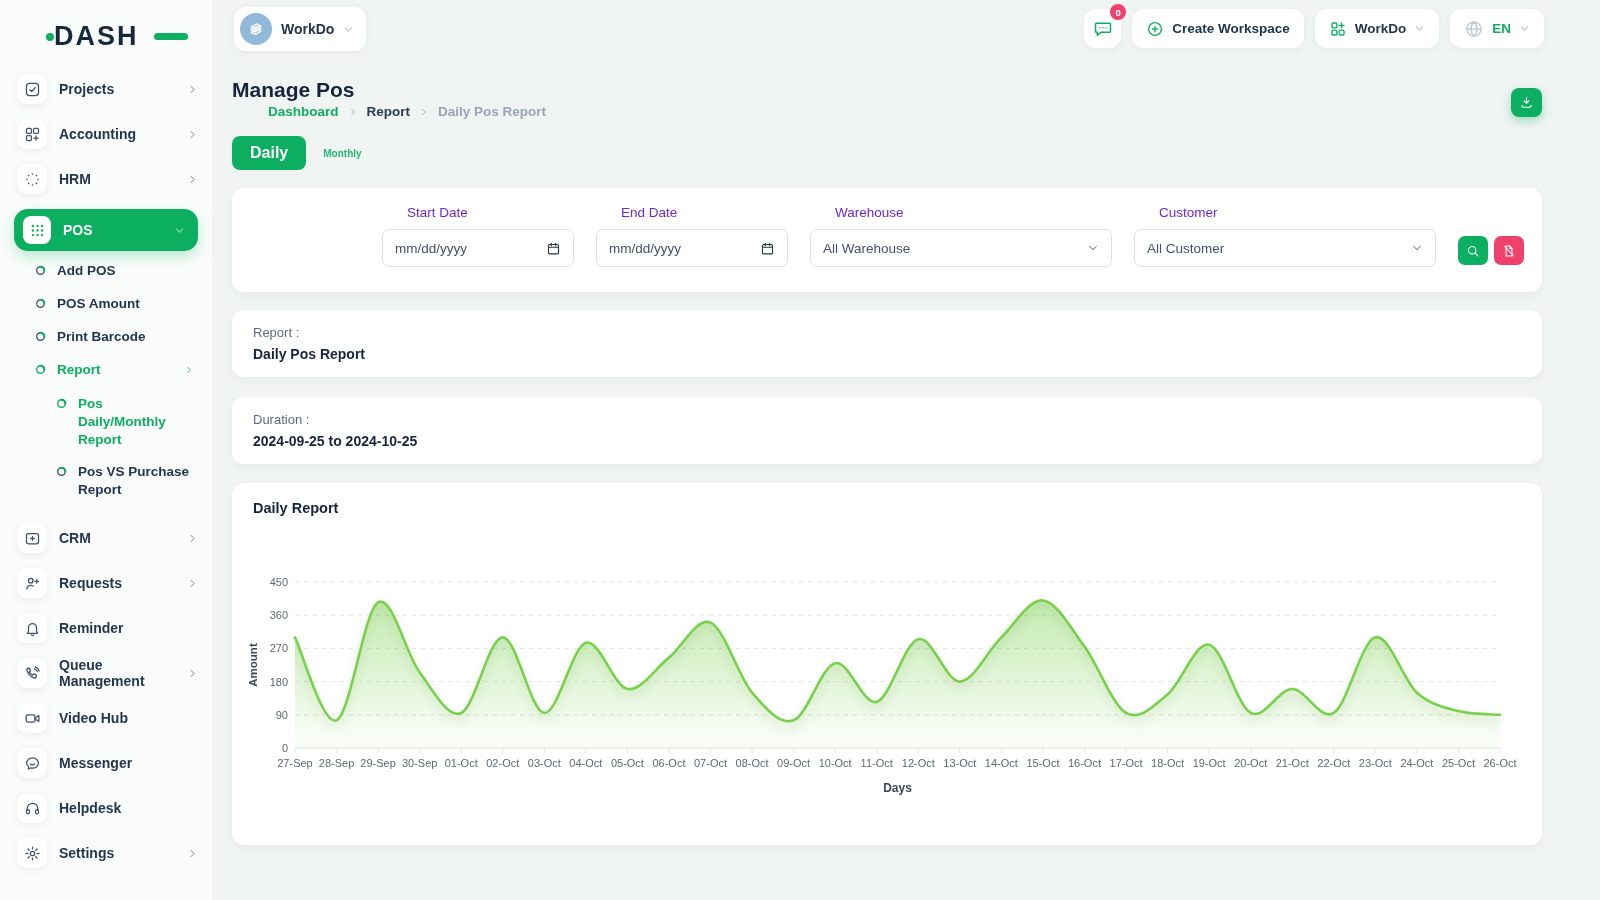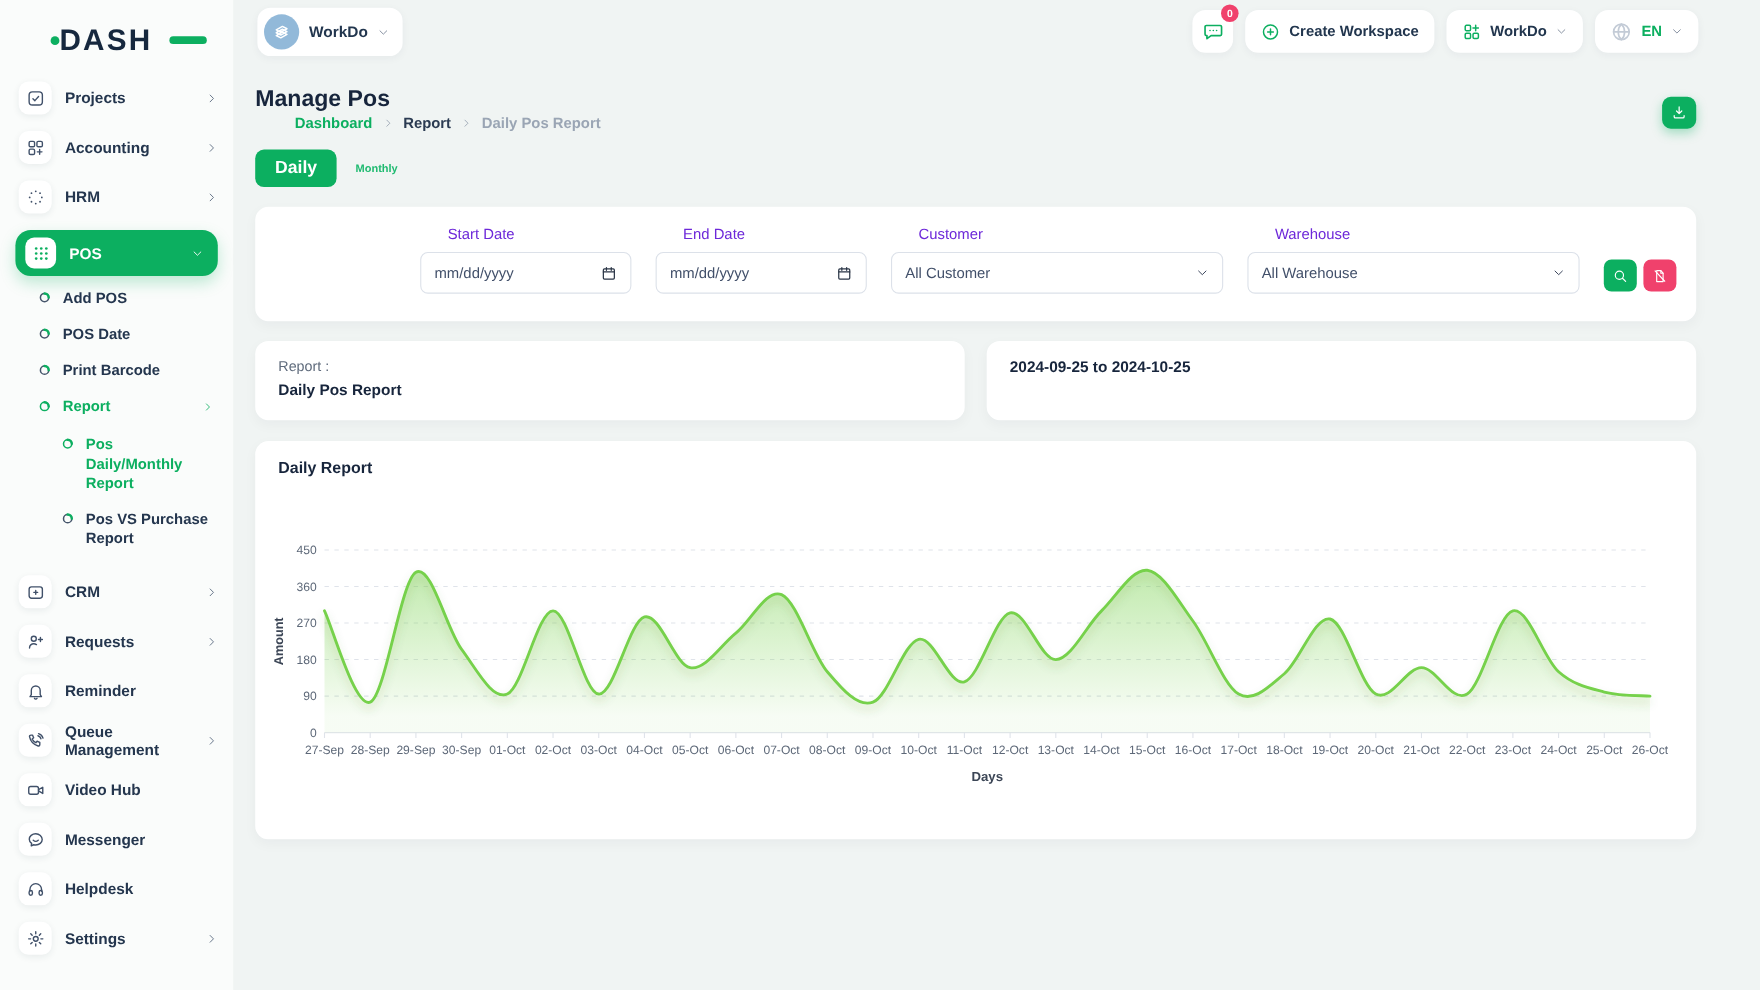--- a/index.html
+++ b/index.html
@@ -81,21 +81,21 @@
   .w-date { width:192px; }
   .w-select { width:302px; }
   .f-box .cal { width:15px; height:15px; color:#2a3546; }
   .f-box .chev { width:12px; height:12px; color:#39445a; }
   .f-actions { display:flex; gap:6px; margin-top:31px; }
   .btn-sq { width:30px; height:29px; border:none; border-radius:7px; color:#fff; display:flex; align-items:center; justify-content:center; cursor:pointer; }
   .btn-search { background:#0caf60; }
   .btn-reset { background:#f0416c; }
   .btn-sq .ic { width:14px; height:14px; }
 
-  .summary-row { display:flex; gap:20px; margin-top:18px; }
+  .summary-row { display:flex; gap:20px; margin-top:18px;flex-direction:column; }
   .summary-card { flex:1; height:72px; padding:15px 21px; }
   .s-label { font-size:13px; color:#5f6b7c; margin-bottom:6px; }
   .s-value { font-size:14px; font-weight:800; color:#17253c; }
 
   .chart-card { margin-top:19px; height:362px; padding-top:17px; }
   .chart-title { font-size:14.5px; font-weight:800; color:#17253c; margin-left:21px; }
   #chart-wrap { margin-top:4px; }
 </style>
 </head>
 <body>
@@ -197,21 +197,21 @@
           </span>
           <span>Add POS</span>
         </div>
         <div class="sub-item">
           <span class="ic bullet" style="color: rgb(68, 84, 106);">
             <svg viewBox="0 0 12 12" fill="none">
               <circle cx="6" cy="6" r="4.1" stroke="currentColor" stroke-width="1.5"></circle>
               <path d="M6 1.9a4.1 4.1 0 0 1 4.1 4.1" stroke="#0caf60" stroke-width="2.4" stroke-linecap="round"></path>
             </svg>
           </span>
-          <span>POS Date</span>
+          <span>POS Amount</span>
         </div>
         <div class="sub-item">
           <span class="ic bullet" style="color: rgb(68, 84, 106);">
             <svg viewBox="0 0 12 12" fill="none">
               <circle cx="6" cy="6" r="4.1" stroke="currentColor" stroke-width="1.5"></circle>
               <path d="M6 1.9a4.1 4.1 0 0 1 4.1 4.1" stroke="#0caf60" stroke-width="2.4" stroke-linecap="round"></path>
             </svg>
           </span>
           <span>Print Barcode</span>
         </div>
@@ -482,34 +482,34 @@
           <span>mm/dd/yyyy</span>
           <span class="ic cal">
               <svg viewBox="0 0 24 24" fill="none" stroke="currentColor" stroke-width="1.8" stroke-linecap="round" stroke-linejoin="round">
                 <rect x="4" y="5.5" width="16" height="15" rx="1.6"></rect>
                 <path d="M4 10h16M8.5 3.5v4M15.5 3.5v4"></path>
               </svg>
             </span>
         </div>
       </div>
       <div class="field">
+        <span class="f-label">Warehouse</span>
+        <div class="f-box w-select">
+          <span>All Warehouse</span>
+          <span class="ic chev">
+              <svg viewBox="0 0 24 24" fill="none" stroke="currentColor" stroke-width="1.8" stroke-linecap="round" stroke-linejoin="round">
+                <path d="M5.3 8.8l6.7 6.6 6.7-6.6"></path>
+              </svg>
+            </span>
+        </div>
+      </div>
+      <div class="field">
         <span class="f-label">Customer</span>
         <div class="f-box w-select">
           <span>All Customer</span>
-          <span class="ic chev">
-              <svg viewBox="0 0 24 24" fill="none" stroke="currentColor" stroke-width="1.8" stroke-linecap="round" stroke-linejoin="round">
-                <path d="M5.3 8.8l6.7 6.6 6.7-6.6"></path>
-              </svg>
-            </span>
-        </div>
-      </div>
-      <div class="field">
-        <span class="f-label">Warehouse</span>
-        <div class="f-box w-select">
-          <span>All Warehouse</span>
           <span class="ic chev">
               <svg viewBox="0 0 24 24" fill="none" stroke="currentColor" stroke-width="1.8" stroke-linecap="round" stroke-linejoin="round">
                 <path d="M5.3 8.8l6.7 6.6 6.7-6.6"></path>
               </svg>
             </span>
         </div>
       </div>
       <div class="f-actions">
         <button class="btn-sq btn-search">
           <span class="ic">
@@ -530,20 +530,21 @@
         </button>
       </div>
     </section>
 
     <section class="summary-row">
       <div class="card summary-card">
         <div class="s-label">Report :</div>
         <div class="s-value">Daily Pos Report</div>
       </div>
       <div class="card summary-card">
+        <div class="s-label">Duration :</div>
         <div class="s-value">2024-09-25 to 2024-10-25</div>
       </div>
     </section>
 
     <section class="card chart-card">
       <div class="chart-title">Daily Report</div>
       <div id="chart-wrap"><svg width="1310" height="312" viewBox="0 0 1310 312">
             <defs>
               <linearGradient id="ag" x1="0" y1="0" x2="0" y2="1">
                 <stop offset="0" stop-color="#76d14b" stop-opacity="0.45"></stop>

